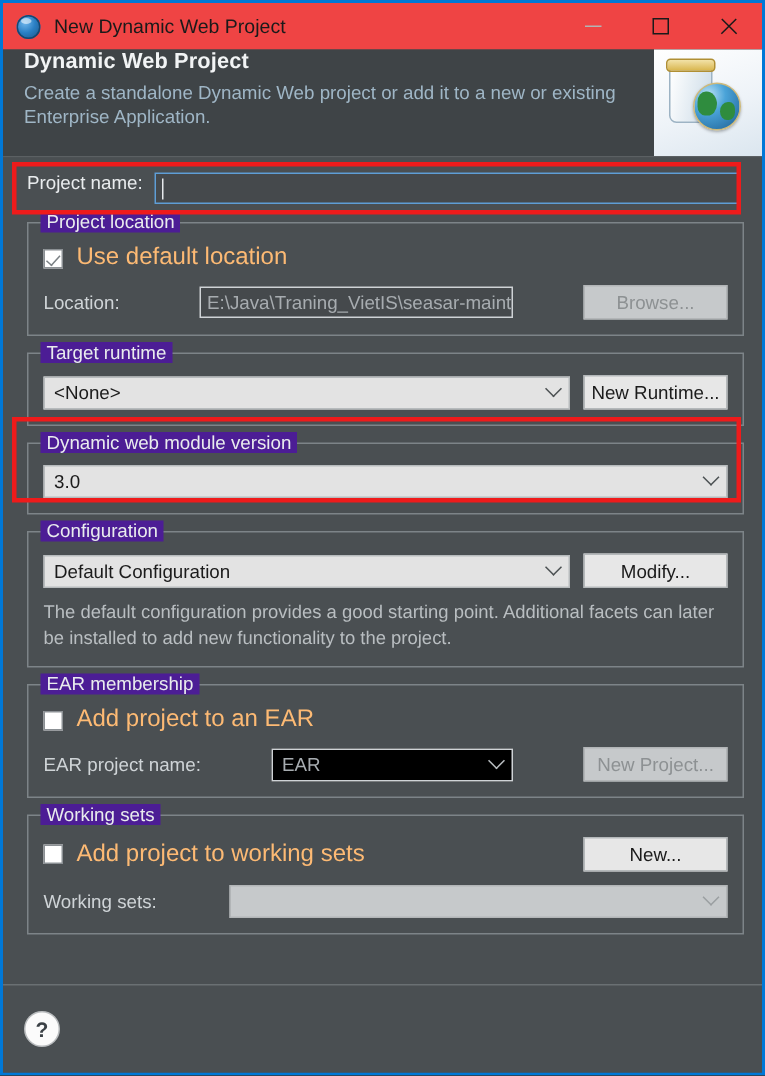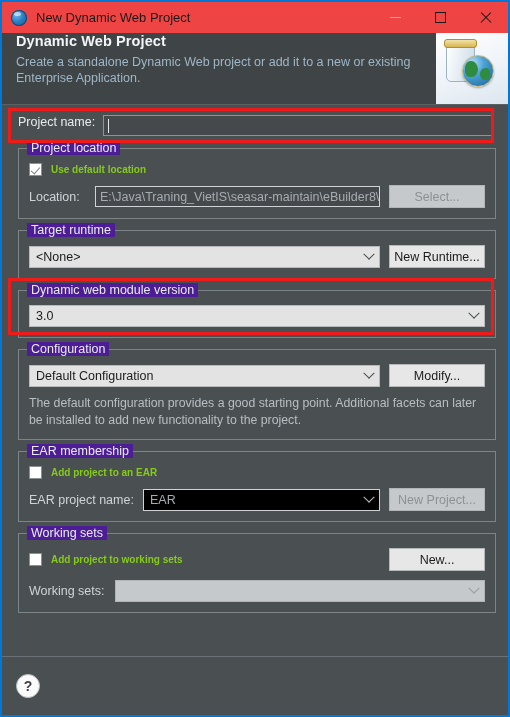--- a/index.html
+++ b/index.html
@@ -189,39 +189,39 @@
     background: #4c1d95;
     color: #e9ecee;
     font-size: 12.5px;
     white-space: nowrap;
   }
 
   .frow {
     display: flex; align-items: center;
     margin-top: 0;
   }
-  .frow + .frow { margin-top: 9px; }
+  .frow + .frow { margin-top: 9px; gap: 38px; }
 
   .checkbox {
     width: 13px; height: 13px;
     box-sizing: border-box;
     background: #ffffff;
     border: 1px solid #8b9094;
     flex: 0 0 auto;
     position: relative;
   }
   .checkbox.checked::after {
     content: "";
     position: absolute; left: 3px; top: 1px;
     width: 4px; height: 8px;
     border: solid #7a8084;
     border-width: 0 1.7px 1.7px 0;
     transform: rotate(42deg);
   }
-  .cb-label { margin-left: 9px; font-size: 10px; color: #84cc16; font-weight: bold; }
+  .cb-label { margin-left: 9px; font-size: 16px; color: #fdba74; }
 
   .textfield {
     height: 21px;
     box-sizing: border-box;
     background: #45494c;
     border: 1px solid #cfd3d6;
     display: flex; align-items: center;
     padding: 0 4px;
     color: #a7acb0;
     font-size: 12.5px;
@@ -403,21 +403,21 @@
       <span class="legend">Project location</span>
       <div class="frow">
         <span class="checkbox checked"></span>
         <span class="cb-label">Use default location</span>
       </div>
       <div class="frow">
         <span class="label dim" style="min-width:60px">Location:</span>
         <div class="textfield disabled" style="margin-left:6px">
           <span>E:\Java\Traning_VietIS\seasar-maintain\eBuilder8\workspac</span>
         </div>
-        <div class="btn disabled">Select...</div>
+        <div class="btn disabled">Browse...</div>
       </div>
     </div>
 
     <div class="group">
       <span class="legend">Target runtime</span>
       <div class="frow">
         <div class="combo">
           <span class="val">&lt;None&gt;</span>
           <span class="chev">
               <i></i>

